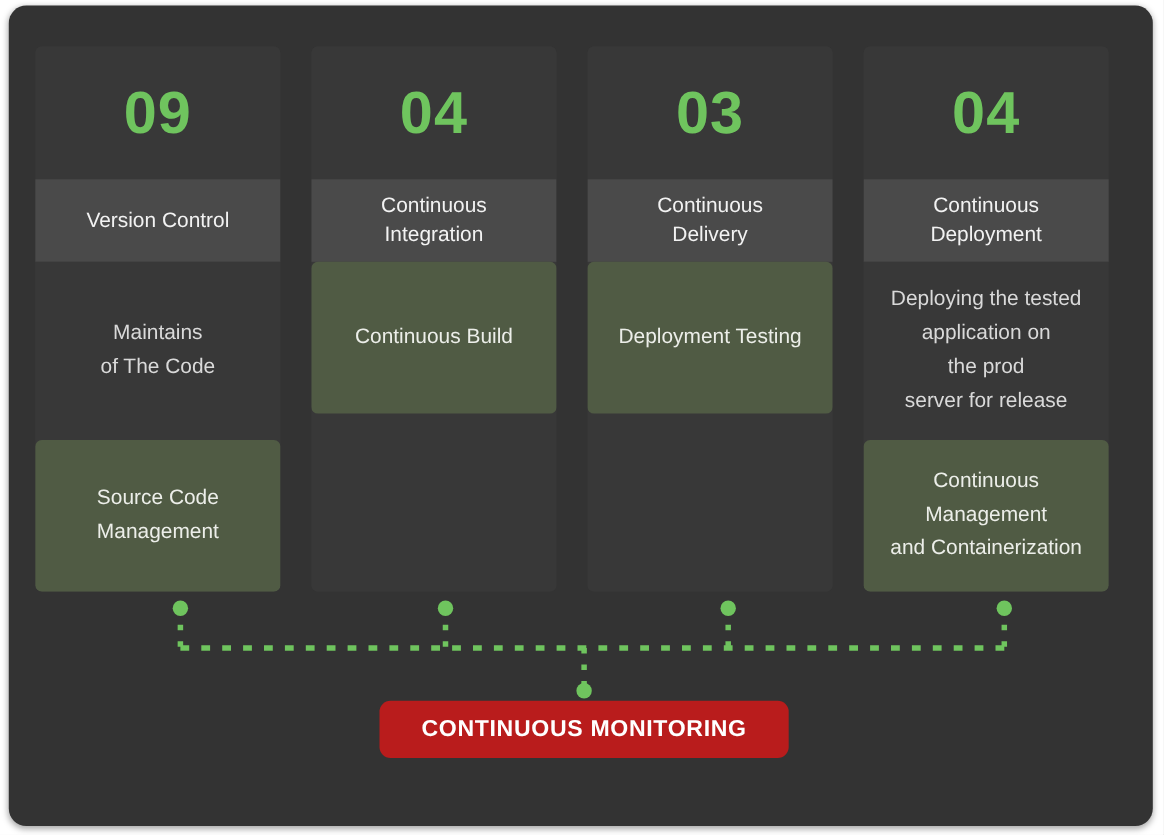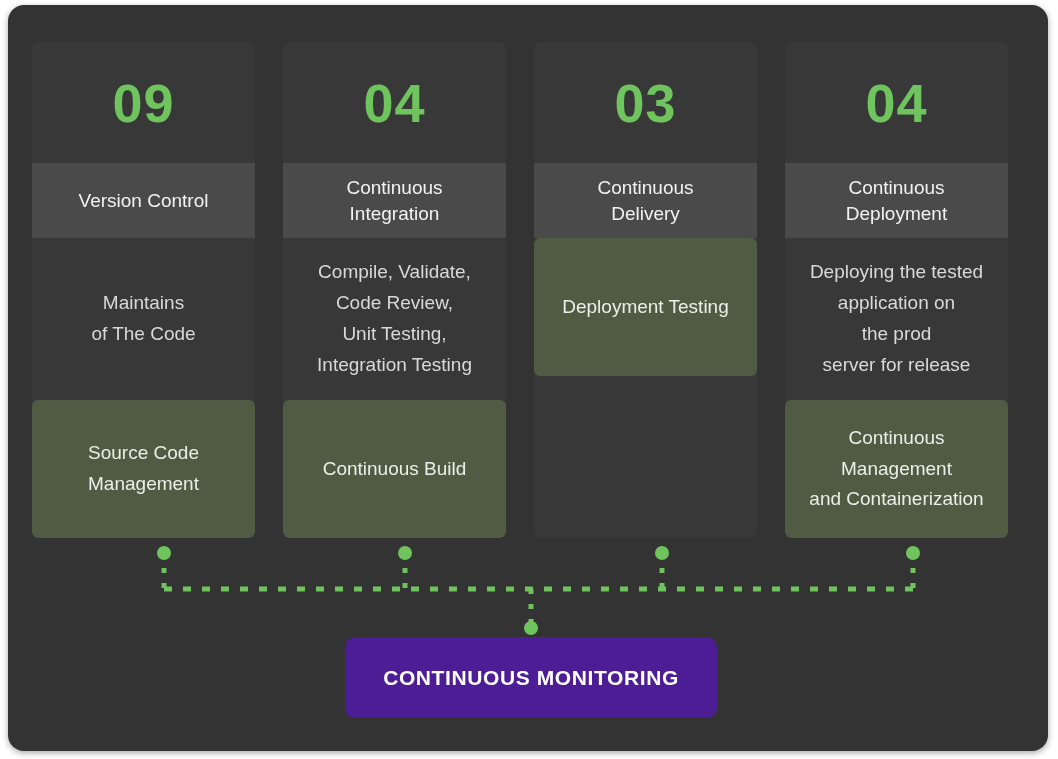--- a/index.html
+++ b/index.html
@@ -118,22 +118,22 @@
     height: 759px;
     pointer-events: none;
   }
 
   
   #monitoring-bar {
     position: absolute;
     left: 345px;
     top: 637px;
     width: 372px;
-    height: 81px;
-    background: #4c1d95;
+    height: 52px;
+    background: #b91c1c;
     border-radius: 10px;
     display: flex;
     align-items: center;
     justify-content: center;
     color: #ffffff;
     font-size: 21px;
     font-weight: bold;
     letter-spacing: 0.6px;
   }
 </style>
@@ -149,21 +149,20 @@
     <div class="stage-card">
       <div class="card-number">09</div>
       <div class="card-title">Version Control</div>
       <div class="card-desc">Maintains<br>of The Code</div>
       <div class="card-tool">Source Code<br>Management</div>
     </div>
 
     <div class="stage-card">
       <div class="card-number">04</div>
       <div class="card-title">Continuous<br>Integration</div>
-      <div class="card-desc">Compile, Validate,<br>Code Review,<br>Unit Testing,<br>Integration Testing</div>
       <div class="card-tool">Continuous Build</div>
     </div>
 
     <div class="stage-card">
       <div class="card-number">03</div>
       <div class="card-title">Continuous<br>Delivery</div>
       <div class="card-tool">Deployment Testing</div>
     </div>
 
     <div class="stage-card">

